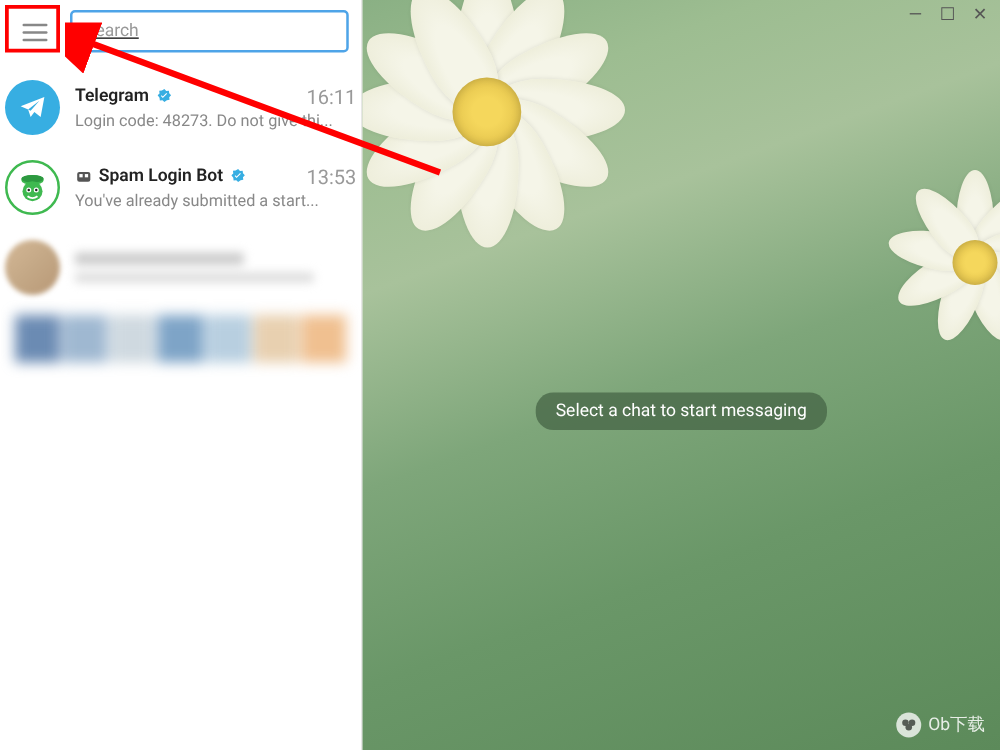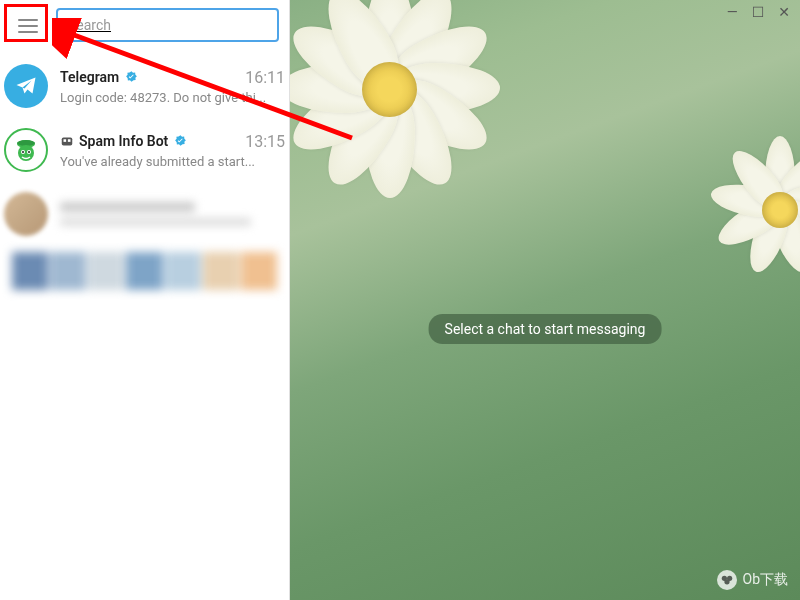--- a/index.html
+++ b/index.html
@@ -330,27 +330,27 @@
         </svg>
       </div>
       <div class="chat-content">
         <div class="chat-header">
           <div class="chat-title">
             <svg class="bot-icon" viewBox="0 0 16 16">
               <rect x="2" y="4" width="12" height="9" rx="2" fill="#555"></rect>
               <rect x="4" y="6" width="3" height="3" fill="#fff"></rect>
               <rect x="9" y="6" width="3" height="3" fill="#fff"></rect>
             </svg>
-            <span>Spam Info Bot</span>
+            <span>Spam Login Bot</span>
             <svg class="verified-badge" viewBox="0 0 24 24">
               <path fill="#37aee2" d="M12 2l2.4 2.4 3.4-.4.4 3.4L20.6 10l-2.4 2.4.4 3.4-3.4.4L12 18.6l-2.4-2.4-3.4.4-.4-3.4L3.4 10l2.4-2.4-.4-3.4 3.4-.4L12 2z"></path>
               <path fill="#fff" d="M10 13.5l-2.5-2.5 1-1L10 11.5l4.5-4.5 1 1z"></path>
             </svg>
           </div>
-          <div class="chat-time">13:15</div>
+          <div class="chat-time">13:53</div>
         </div>
         <div class="chat-preview">You've already submitted a start...</div>
       </div>
     </div>
 
     <div class="chat-item">
       <div class="avatar avatar-blurred"></div>
       <div class="chat-content" style="filter:blur(4px)">
         <div style="height:10px;background:#ccc;width:60%;margin-bottom:6px;border-radius:2px"></div>
         <div style="height:8px;background:#ddd;width:85%;border-radius:2px"></div>

